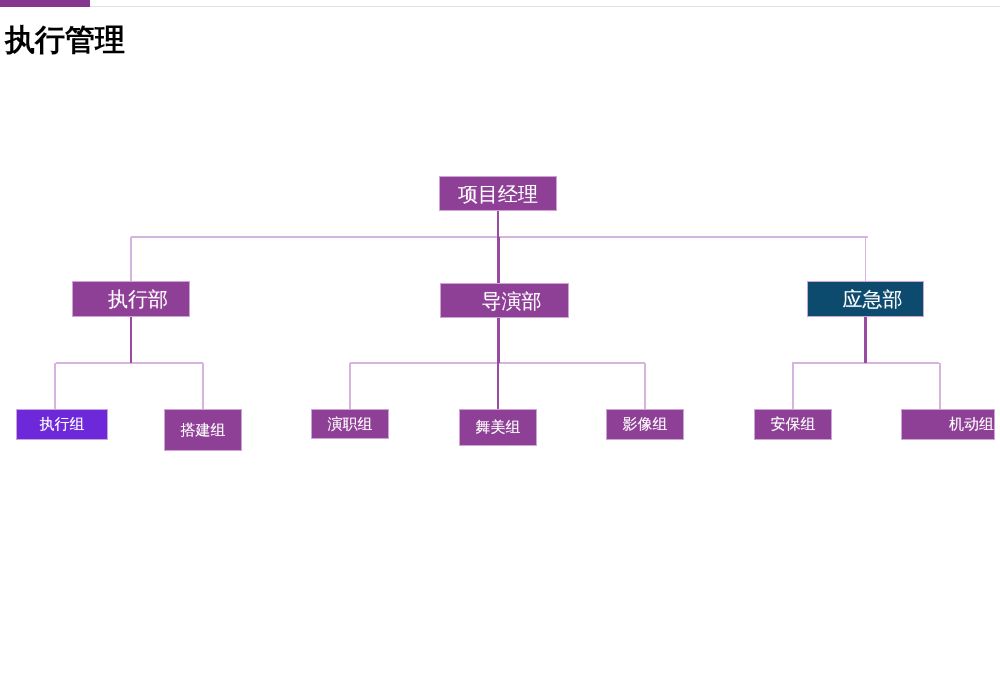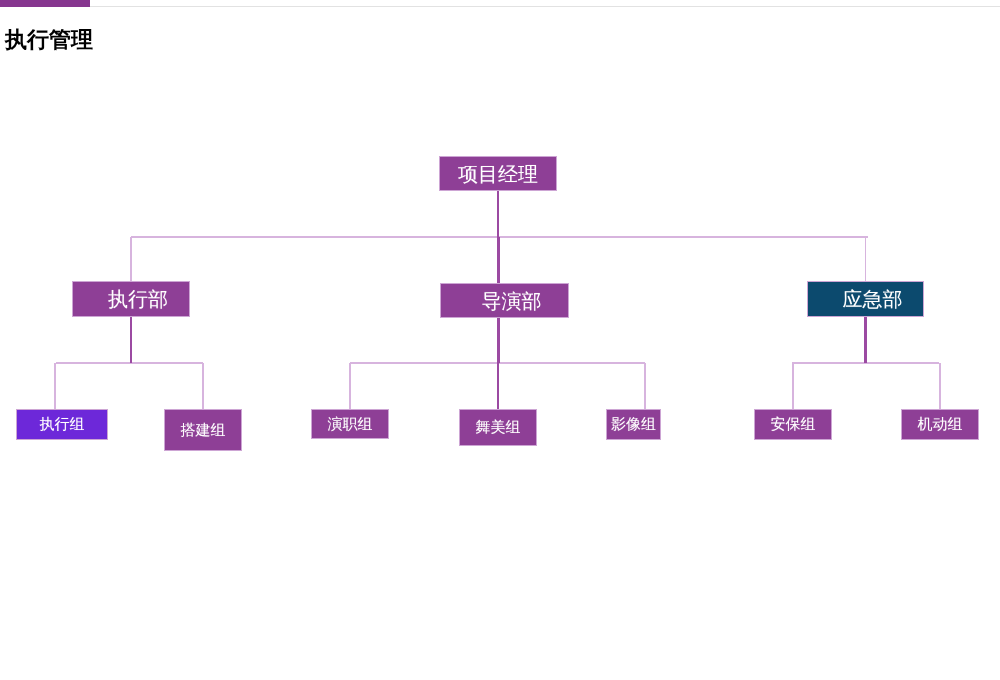--- a/index.html
+++ b/index.html
@@ -30,21 +30,21 @@
     left: 0;
     top: 0;
     width: 90px;
     height: 7px;
     background: #86368f;
   }
   #page-title {
     position: absolute;
     left: 5px;
     top: 25px;
-    font-size: 22px;
+    font-size: 30px;
     font-weight: bold;
     color: #000000;
     letter-spacing: 0px;
     line-height: 30px;
     white-space: nowrap;
   }
 
   
   #org-chart {
     position: absolute;
@@ -72,20 +72,21 @@
     display: flex;
     align-items: center;
     justify-content: center;
     text-align: center;
     white-space: nowrap;
     line-height: 1;
     text-shadow: 0 0 1px rgba(255,255,255,0.35);
   }
   .node-root {
     font-size: 20px;
+    margin-top: 20px;
   }
   .node-dept {
     font-size: 20px;
     padding-left: 14px;
   }
   .node-team {
     font-size: 15px;
   }
 </style>
 </head>
@@ -138,24 +139,24 @@
       </div>
       <div class="node node-team" style="left: 164px; top: 409px; width: 78px; height: 42px; background: rgb(142, 63, 150); border-color: rgb(205, 165, 212); color: rgb(255, 255, 255);">
         <span>搭建组</span>
       </div>
       <div class="node node-team" style="left: 311px; top: 409px; width: 78px; height: 30px; background: rgb(142, 63, 150); border-color: rgb(205, 165, 212); color: rgb(255, 255, 255);">
         <span>演职组</span>
       </div>
       <div class="node node-team" style="left: 459px; top: 409px; width: 78px; height: 37px; background: rgb(142, 63, 150); border-color: rgb(205, 165, 212); color: rgb(255, 255, 255);">
         <span>舞美组</span>
       </div>
-      <div class="node node-team" style="left: 606px; top: 409px; width: 55px; height: 31px; background: rgb(142, 63, 150); border-color: rgb(205, 165, 212); color: rgb(255, 255, 255);">
+      <div class="node node-team" style="left: 606px; top: 409px; width: 78px; height: 31px; background: rgb(142, 63, 150); border-color: rgb(205, 165, 212); color: rgb(255, 255, 255);">
         <span>影像组</span>
       </div>
       <div class="node node-team" style="left: 754px; top: 409px; width: 78px; height: 31px; background: rgb(142, 63, 150); border-color: rgb(205, 165, 212); color: rgb(255, 255, 255);">
         <span>安保组</span>
       </div>
-      <div class="node node-team" style="left: 901px; top: 409px; width: 78px; height: 31px; background: rgb(142, 63, 150); border-color: rgb(205, 165, 212); color: rgb(255, 255, 255);">
+      <div class="node node-team" style="left: 901px; top: 409px; width: 94px; height: 31px; background: rgb(142, 63, 150); border-color: rgb(205, 165, 212); color: rgb(255, 255, 255); justify-content: flex-end;">
         <span>机动组</span>
       </div>
     </div>
 
 </div>
 
 </body></html>

